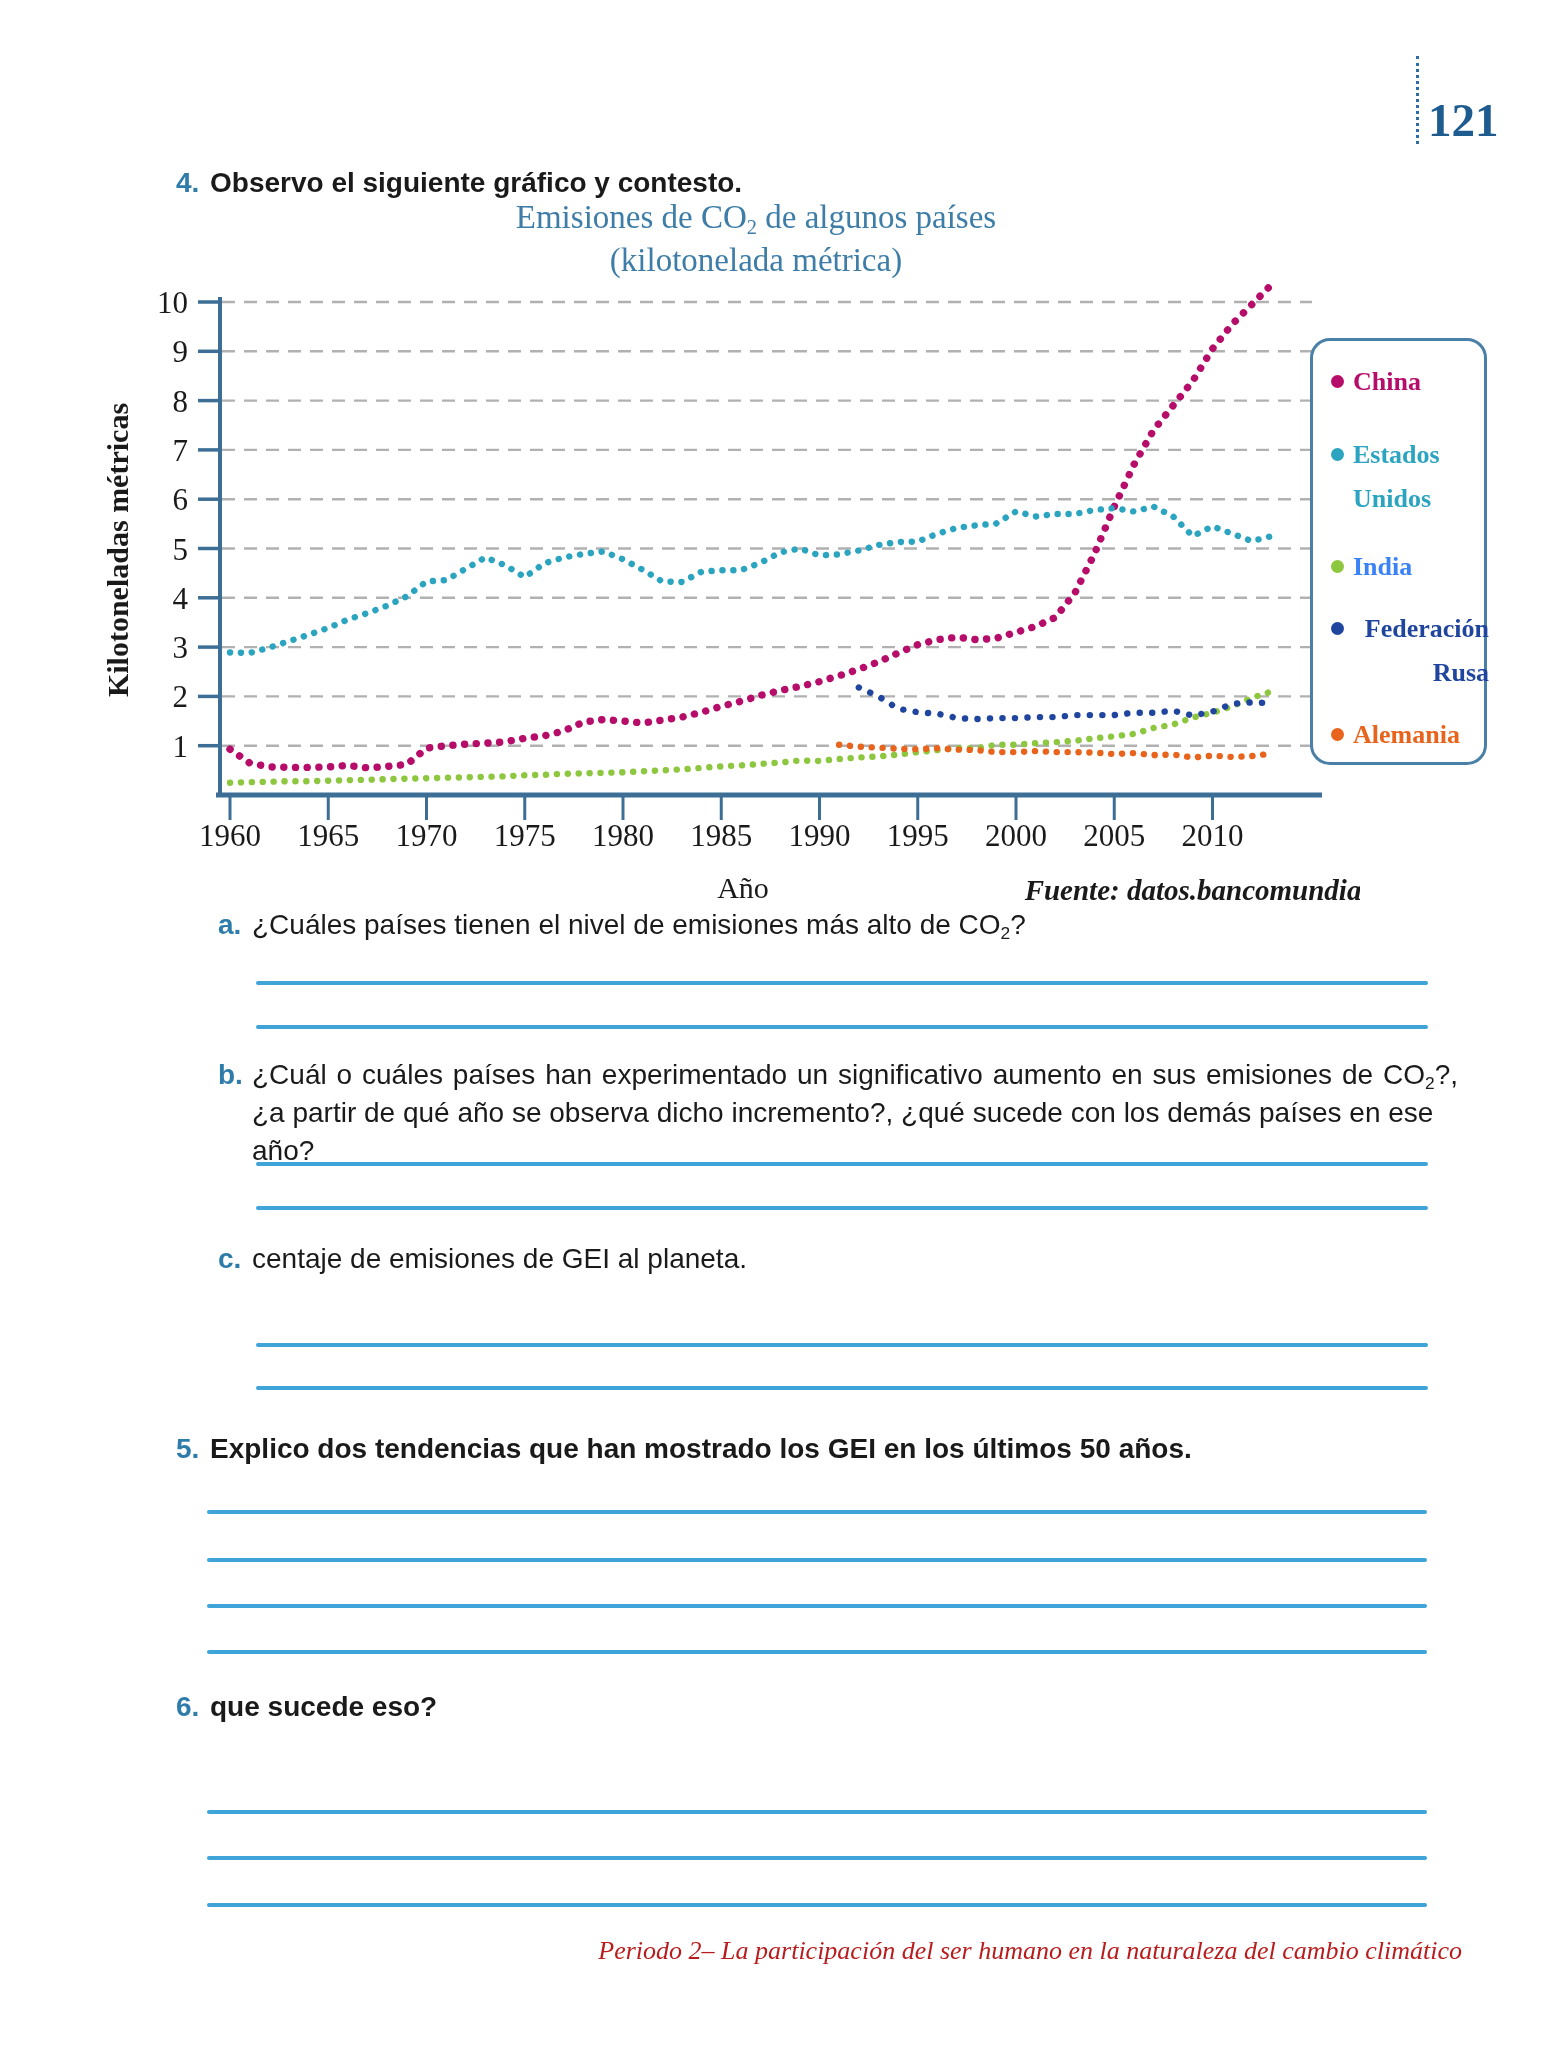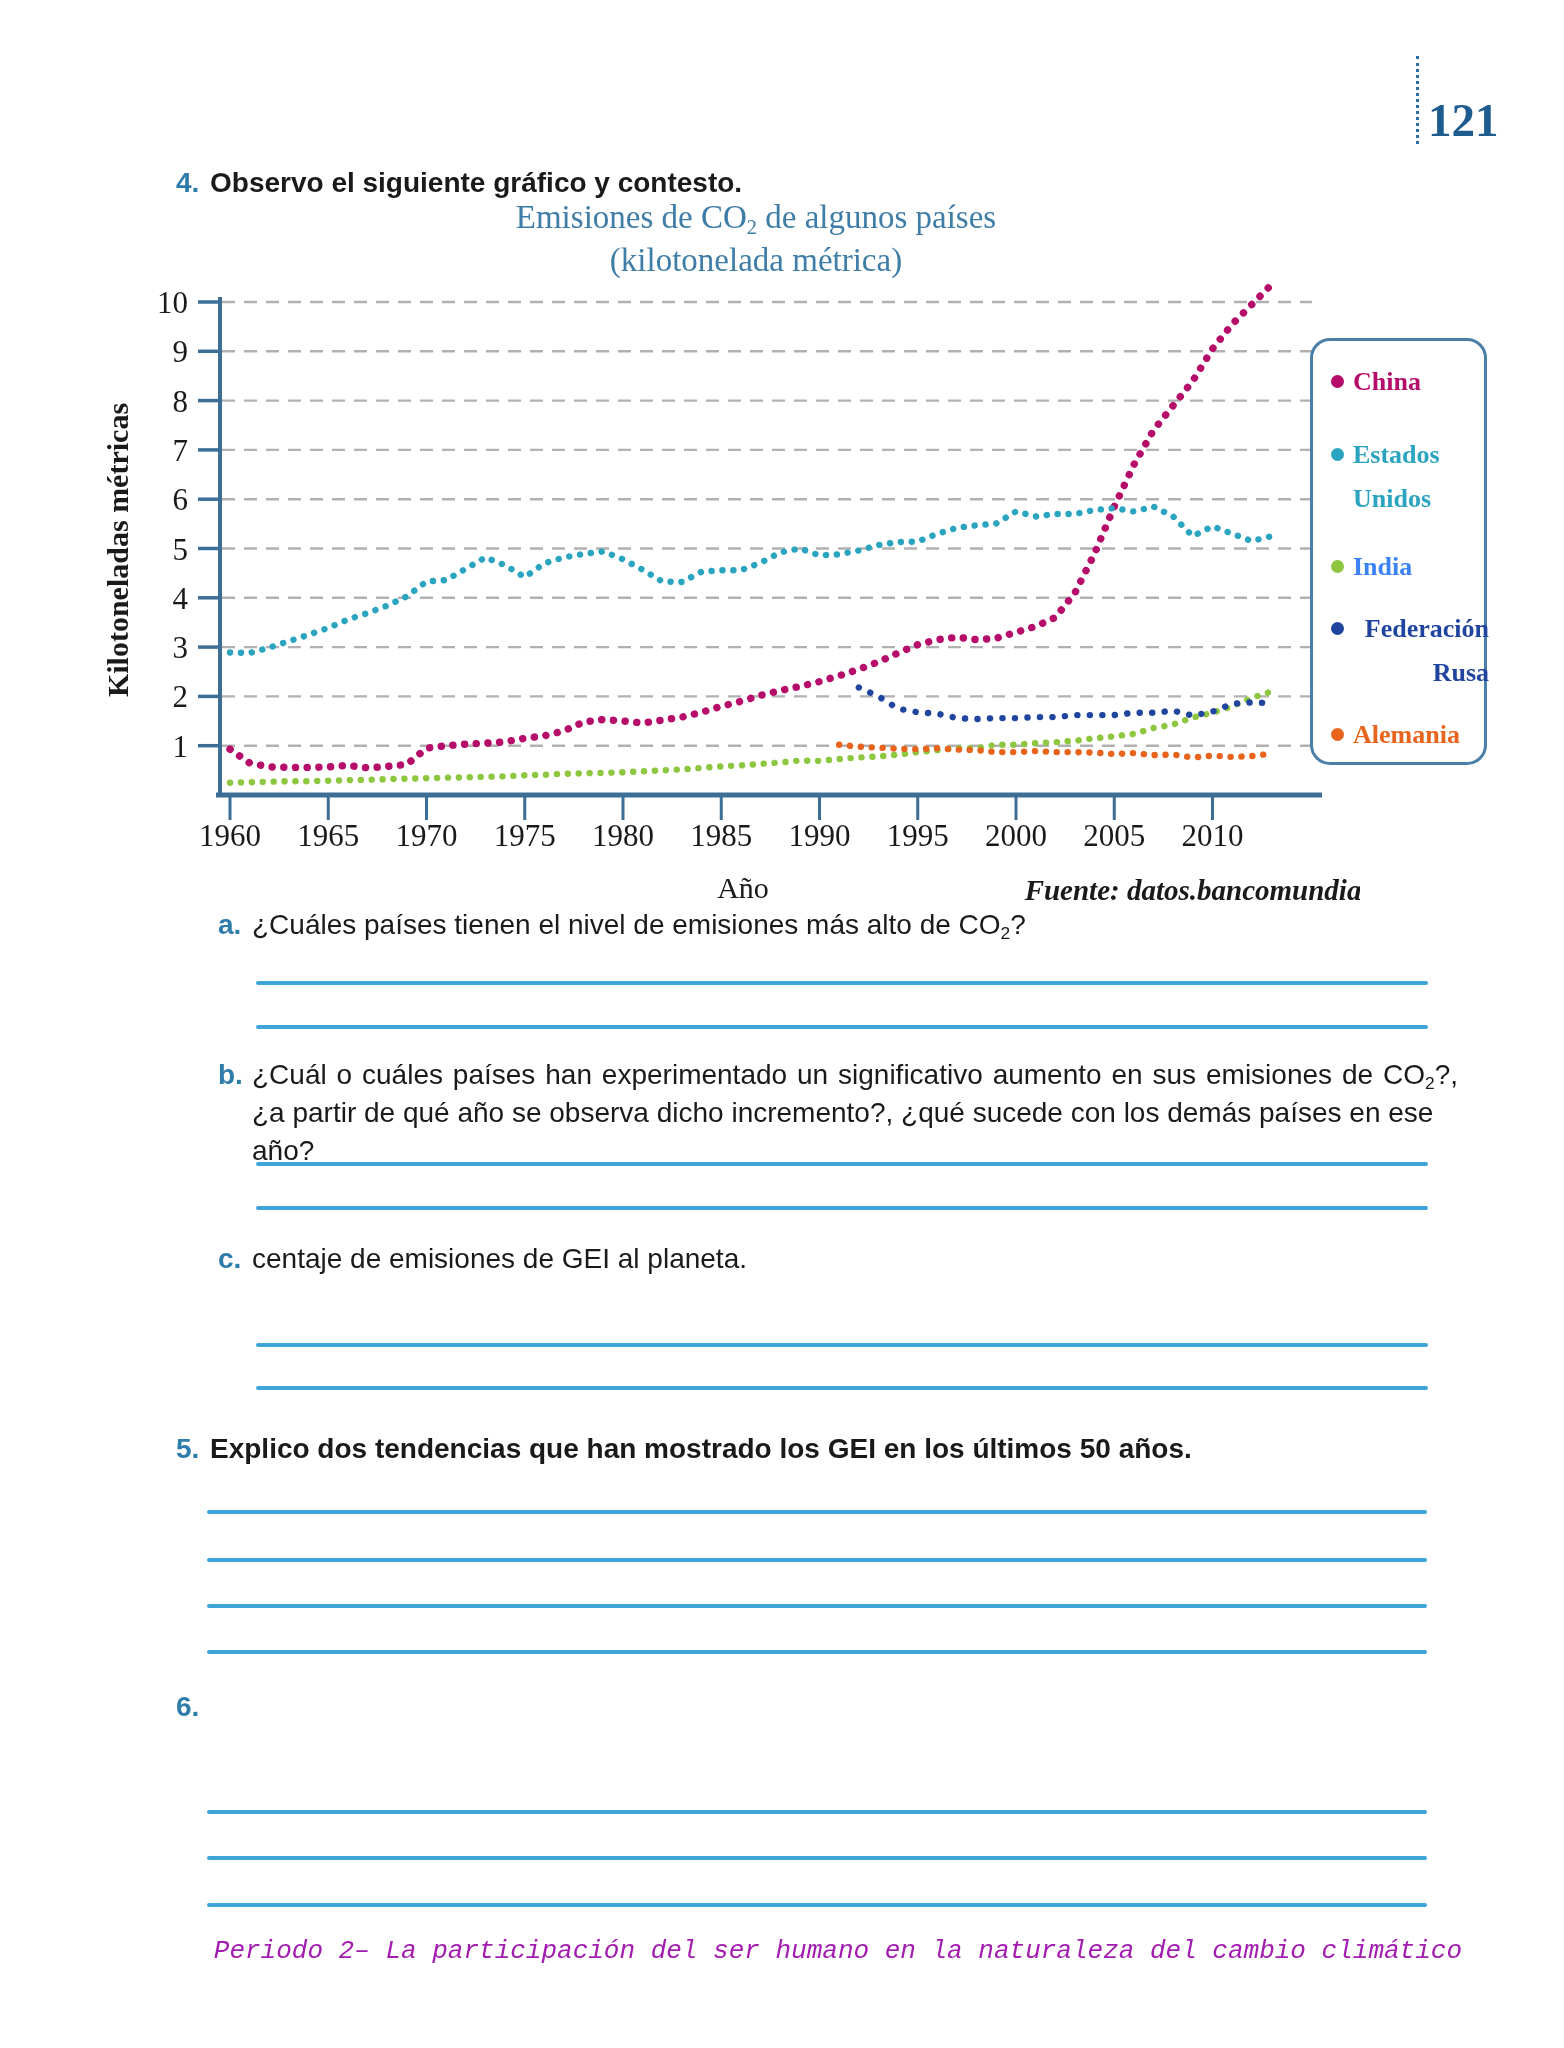--- a/index.html
+++ b/index.html
@@ -38,22 +38,22 @@
 
   
   .legend{position:absolute;left:1310px;top:338px;width:177px;height:427px;
     background:#ffffff;border:3px solid #4a7fa8;border-radius:20px;box-sizing:border-box;}
   .legend-row{position:absolute;left:18px;display:flex;align-items:flex-start;}
   .legend-dot{width:13px;height:13px;border-radius:50%;margin-top:15px;margin-right:9px;flex:0 0 13px;}
   .legend-label{font-family:Liberation Serif, serif;font-weight:bold;font-size:26px;
     line-height:44px;width:136px;}
 
   
-  .footer{position:absolute;right:102px;top:1936px;font-family:Liberation Mono, monospace;
-    font-style:italic;font-size:26px;color:#a21caf;}
+  .footer{position:absolute;right:102px;top:1936px;font-family:Liberation Serif, serif;
+    font-style:italic;font-size:26px;color:#b91c1c;}
 </style>
 </head>
 <body>
 
 <div class="pagenum-wrap">
   <div class="pagenum">121</div>
 </div>
 
 <div class="q qrow" style="left:176px;top:164px;width:1290px;">
   <span class="qnum">4.</span>
@@ -184,19 +184,20 @@
   <span class="qtext bold">Explico dos tendencias que han mostrado los GEI en los últimos 50 años.</span>
 </div>
 <div class="ansline" style="top:1510px;left:207px;width:1220px;"></div>
 <div class="ansline" style="top:1558px;left:207px;width:1220px;"></div>
 <div class="ansline" style="top:1604px;left:207px;width:1220px;"></div>
 <div class="ansline" style="top:1650px;left:207px;width:1220px;"></div>
 
 <div class="q qrow" style="left:176px;top:1688px;width:1290px;">
   <span class="qnum">6.</span>
   <span class="qtext bold">
+    <div>que sucede eso?</div>
   </span>
 </div>
 <div class="ansline" style="top:1810px;left:207px;width:1220px;"></div>
 <div class="ansline" style="top:1856px;left:207px;width:1220px;"></div>
 <div class="ansline" style="top:1903px;left:207px;width:1220px;"></div>
 
 <div class="footer">Periodo 2– La participación del ser humano en la naturaleza del cambio climático</div>
 
 </body></html>

